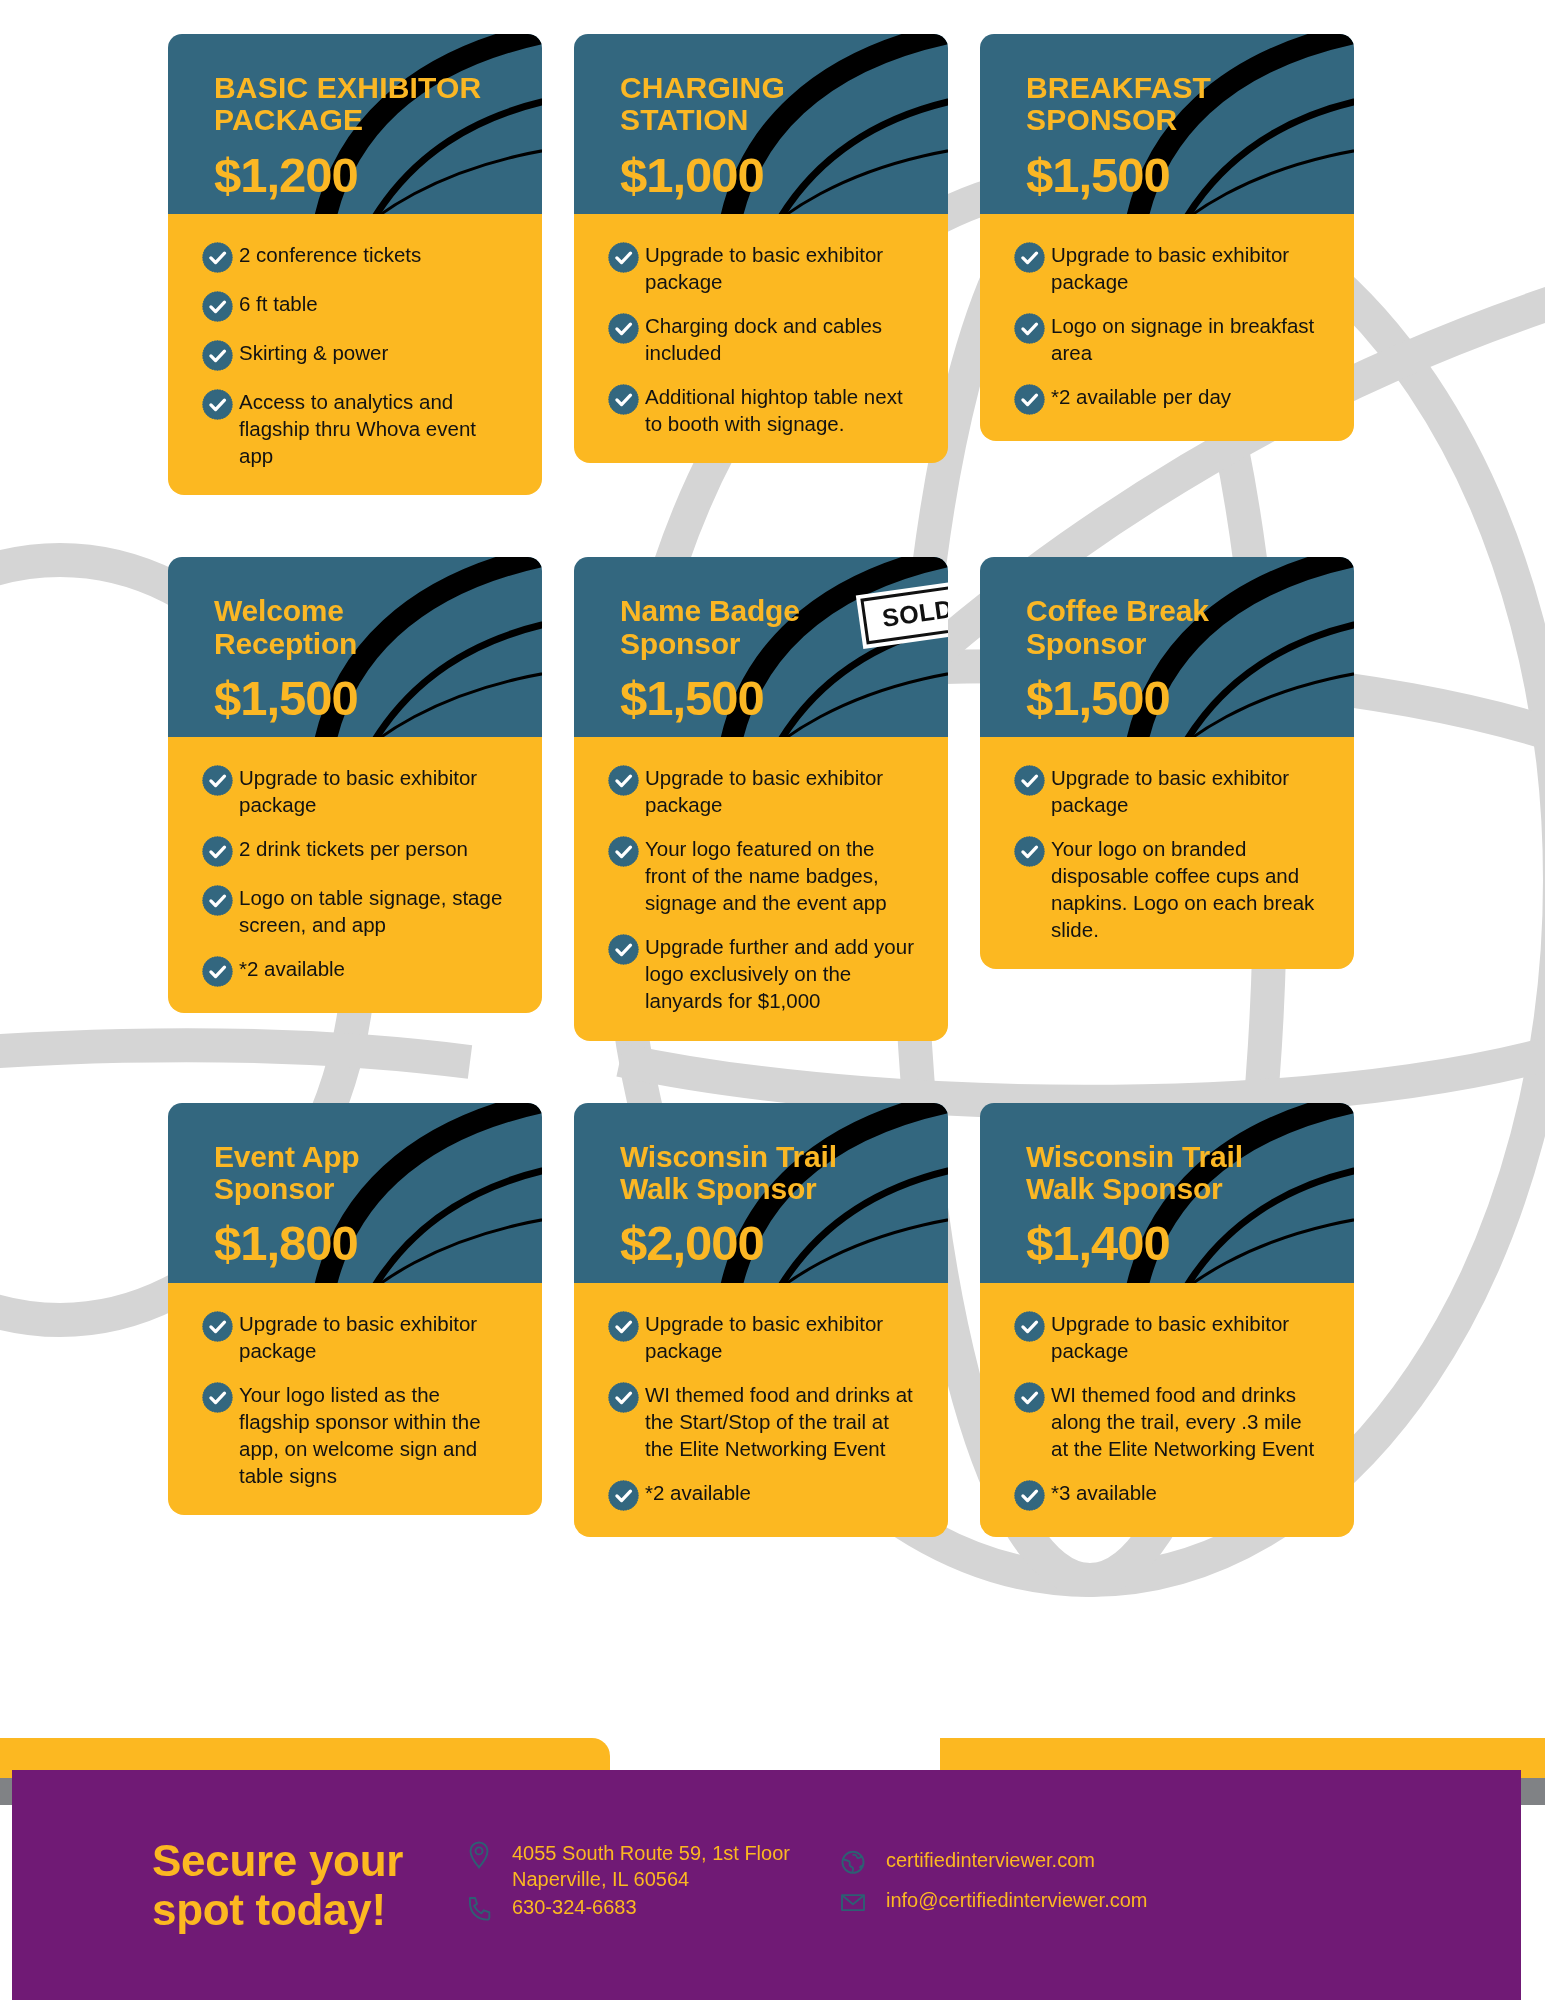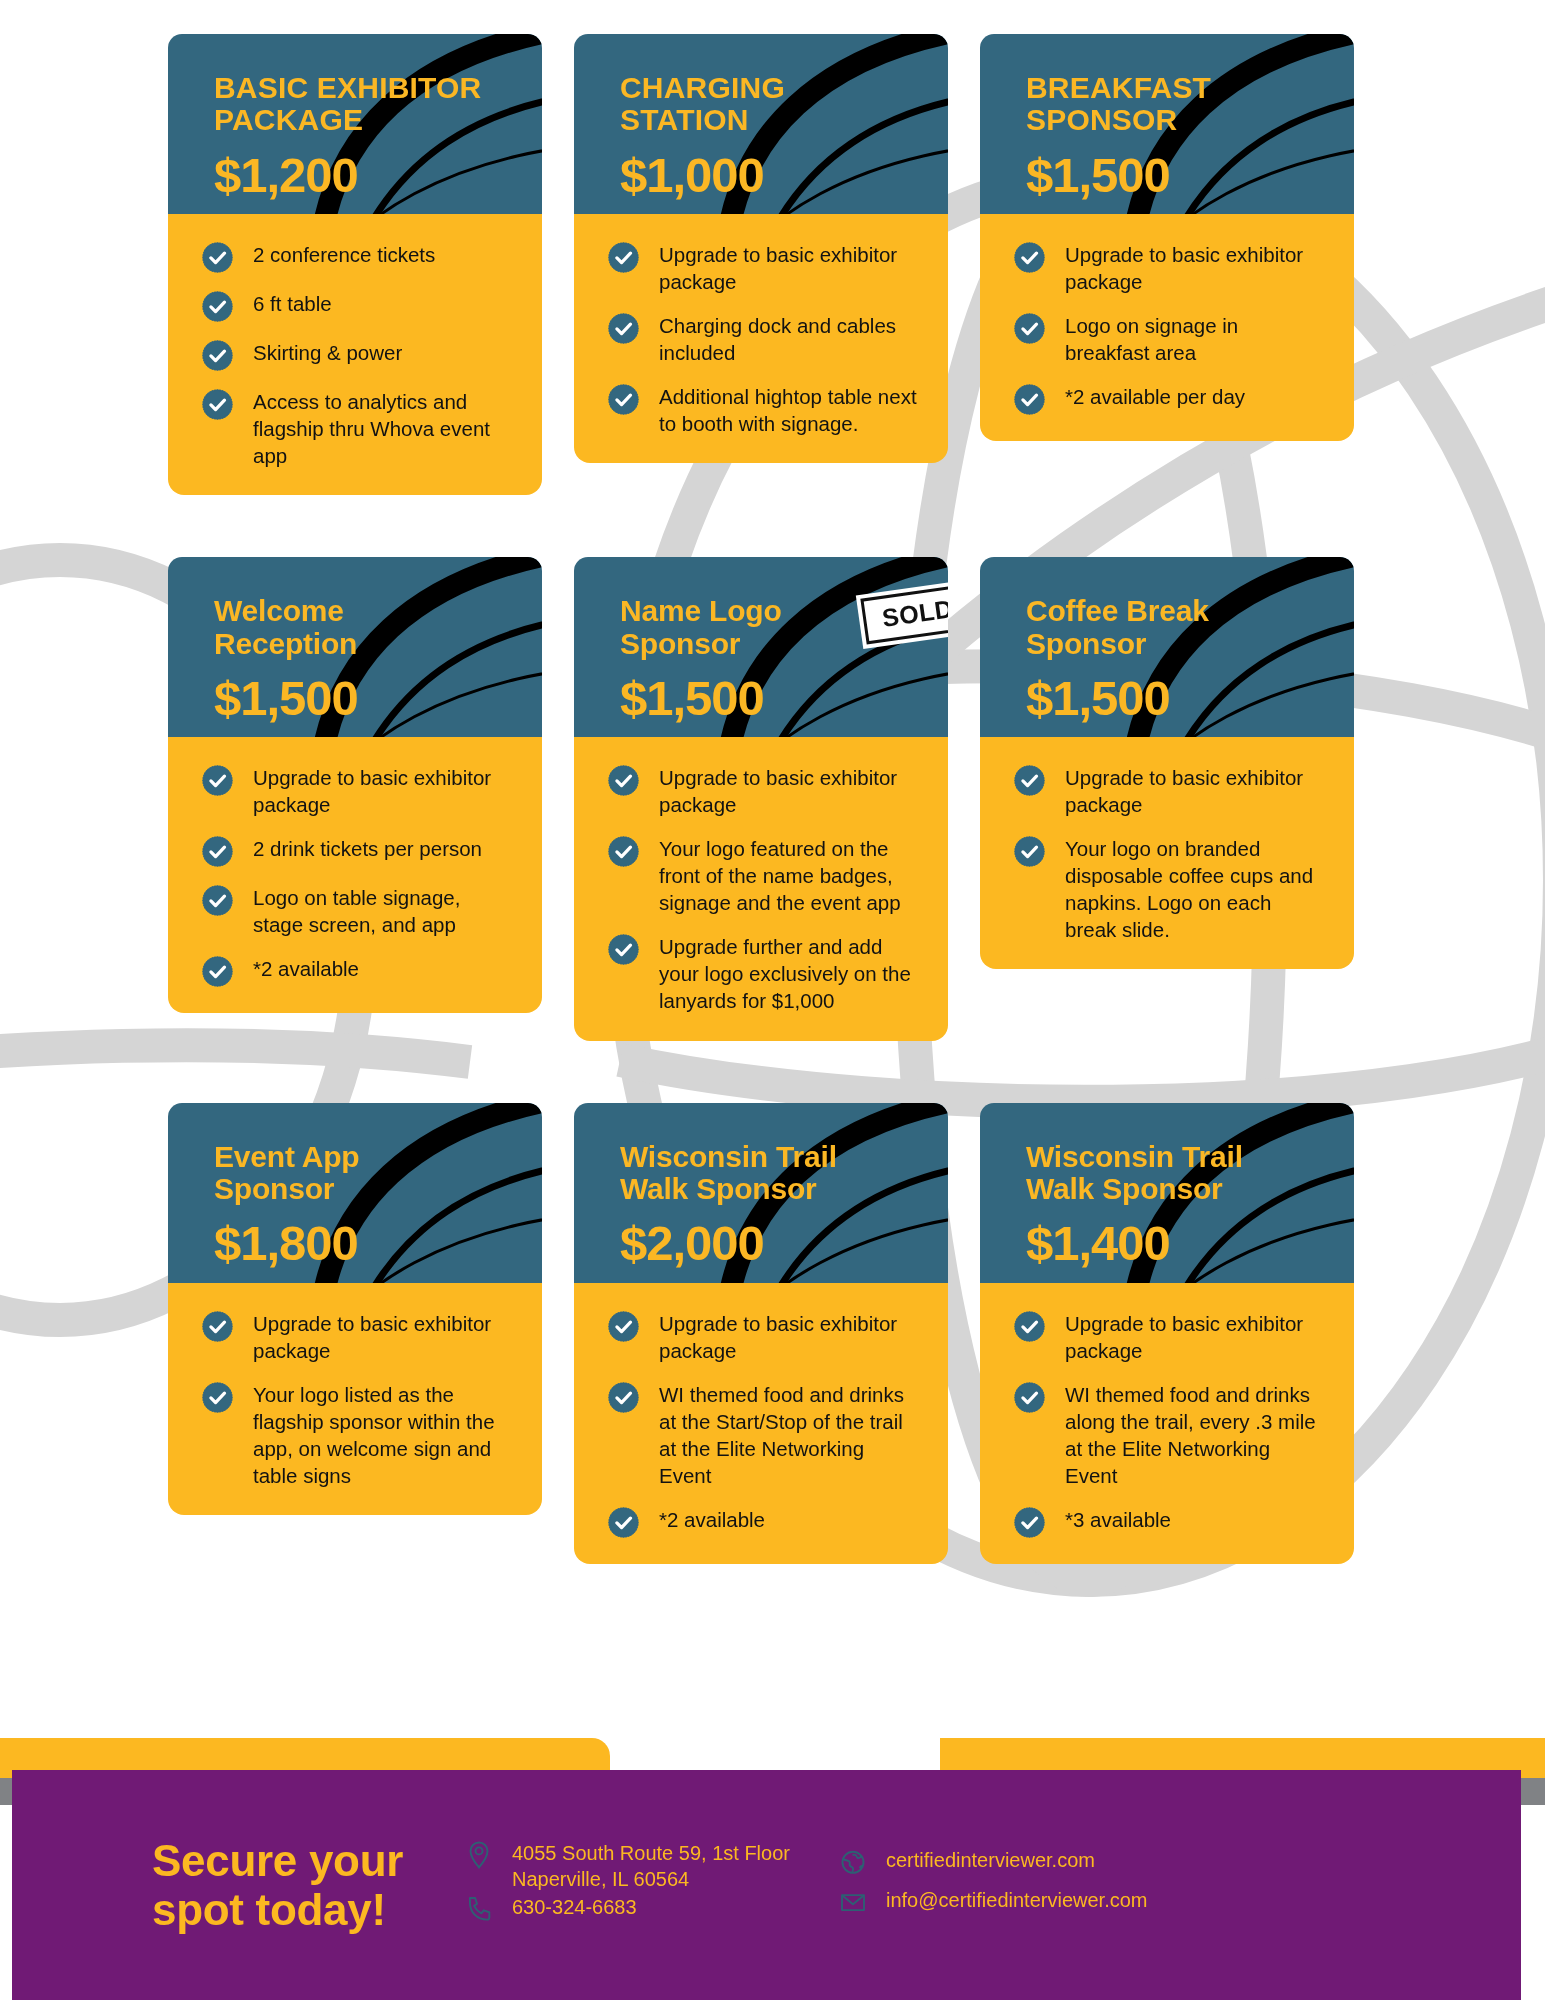--- a/index.html
+++ b/index.html
@@ -69,21 +69,21 @@
     position: relative;
     background: #FCB821;
     border-radius: 0 0 16px 16px;
     padding: 26px 30px 26px 34px;
     z-index: 3;
     margin-top: -2px;
   }
   .feat {
     display: flex;
     align-items: flex-start;
-    gap: 20px;
+    gap: 6px;
     margin-bottom: 16px;
   }
   .feat:last-child { margin-bottom: 0; }
   .feat-text {
     color: #121212;
     font-size: 20.5px;
     line-height: 1.32;
     padding-top: 1px;
   }
   .check {
@@ -912,21 +912,21 @@
               <clipPath id="cc4">
                 <rect x="0" y="0" width="374" height="182" rx="14"></rect>
               </clipPath>
             </defs>
     <g clip-path="url(#cc4)" fill="none" stroke="#000000">
       <path d="M150 250 C 150 100, 250 10, 430 -10" stroke-width="22"></path>
       <path d="M170 270 C 210 120, 320 60, 470 56" stroke-width="7"></path>
       <path d="M120 300 C 160 180, 300 110, 470 108" stroke-width="3"></path>
     </g>
   </svg>
-      <div class="card-title ">Name Logo
+      <div class="card-title ">Name Badge
 Sponsor</div>
       <div class="card-price">$1,500</div>
       <div class="sold-badge">SOLD</div>
     </div>
     <div class="card-body">
 
     <div class="feat">
       <svg class="check" viewBox="0 0 40 40">
     <circle cx="20" cy="20" r="19" fill="#33677F"></circle>
     <g stroke="#33677F" stroke-width="2.4">

